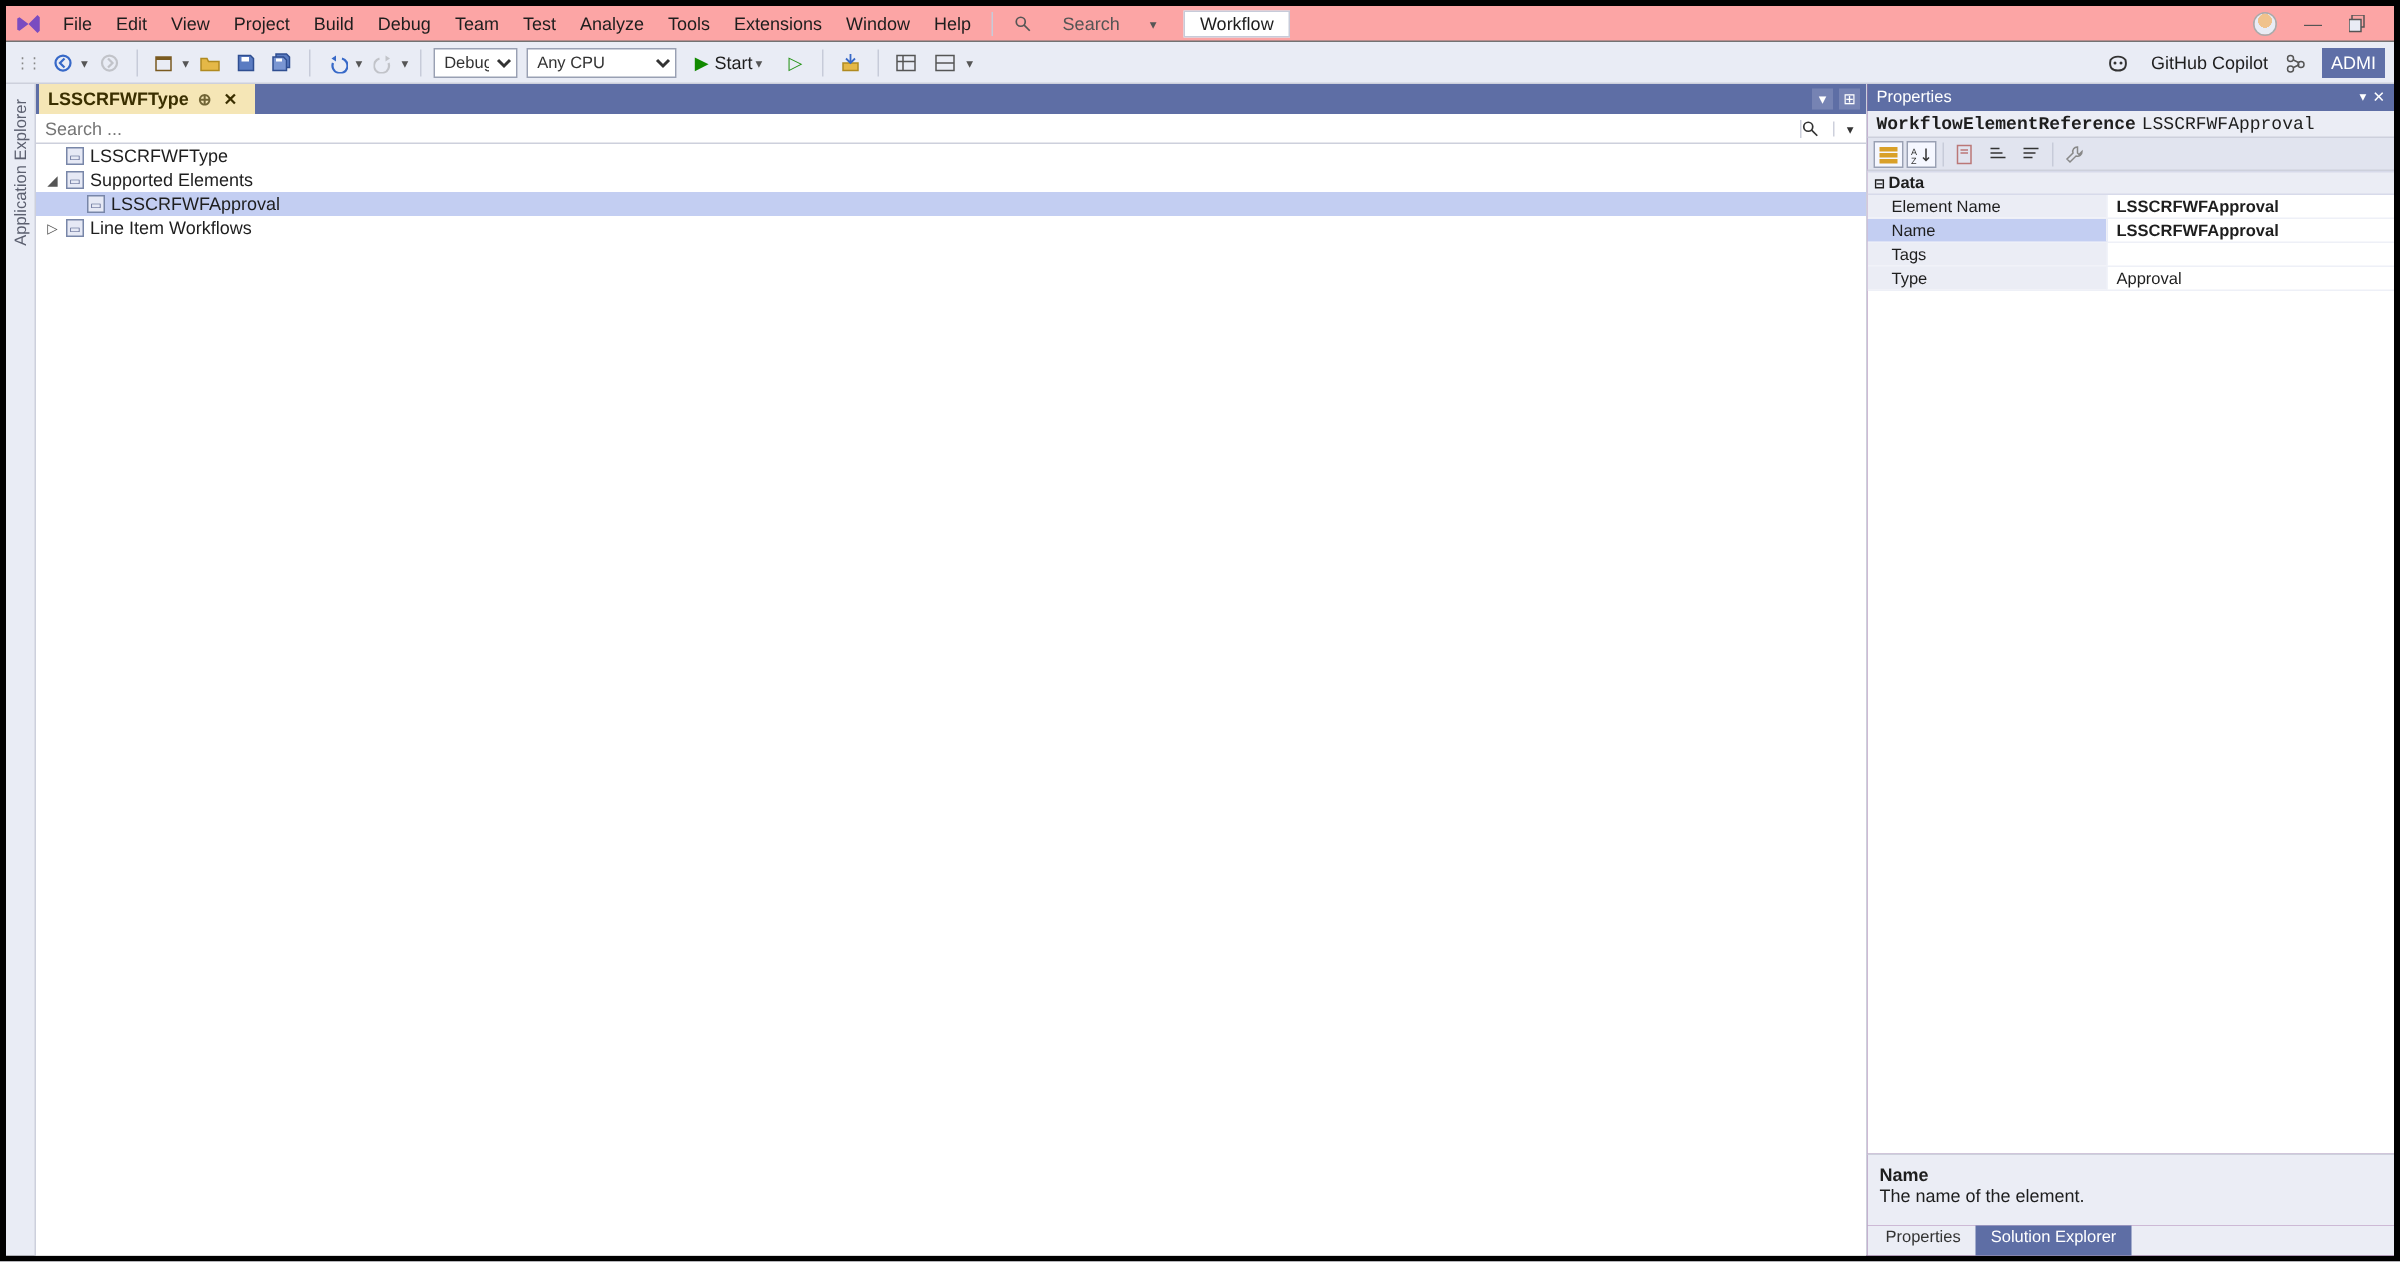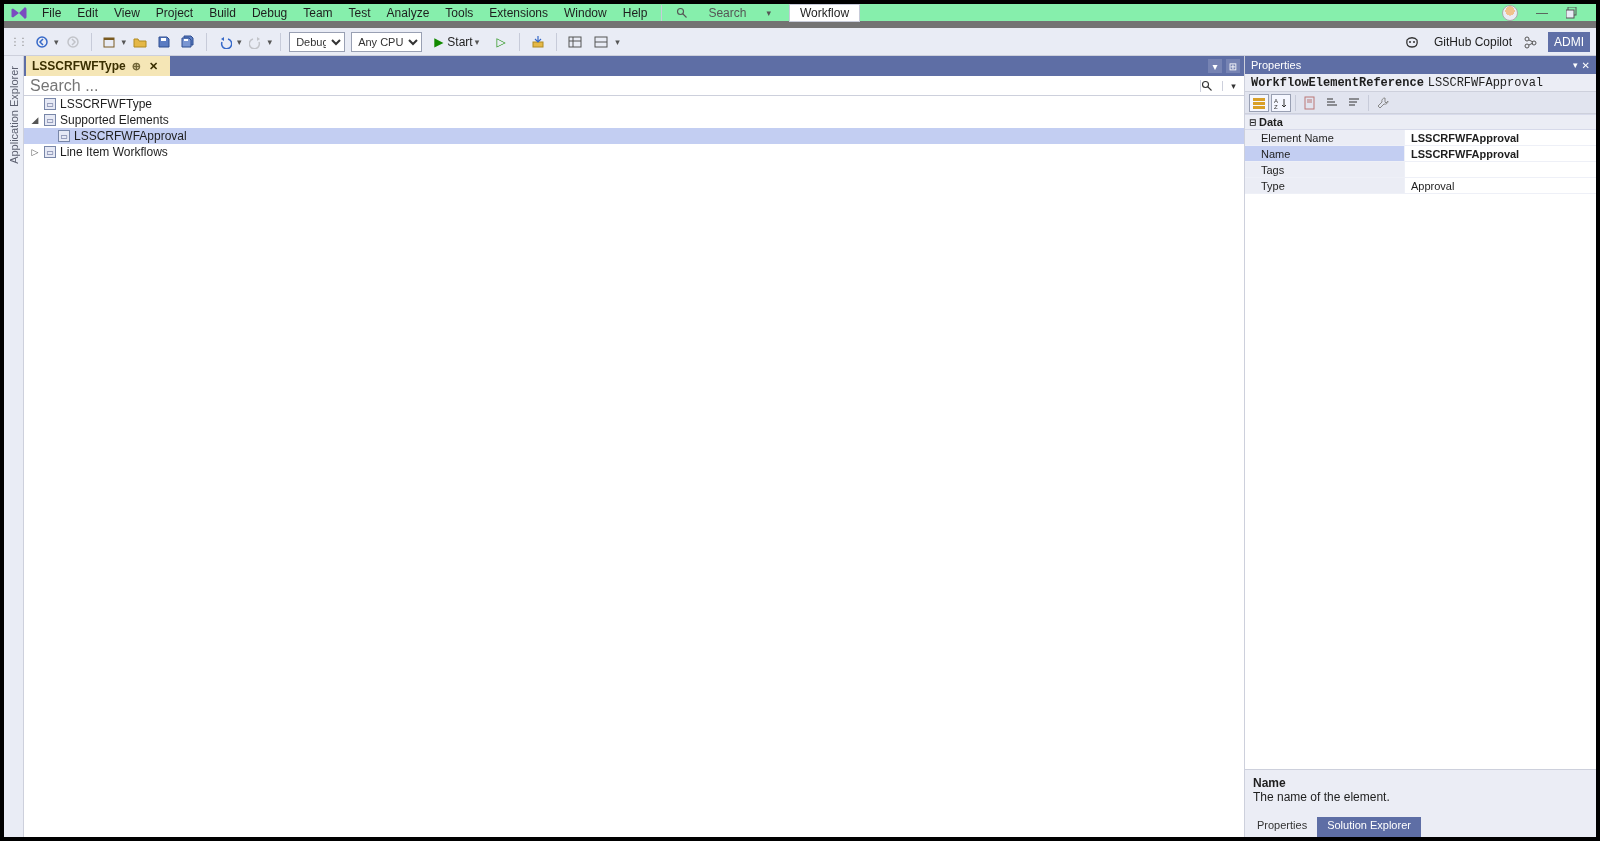--- a/index.html
+++ b/index.html
@@ -1,19 +1,19 @@
 <!DOCTYPE html>
 <html><head>
 <meta charset="utf-8">
 <style>
   * { box-sizing: border-box; }
   html, body { margin:0; padding:0; height:100%; font-family: "Segoe UI", Tahoma, sans-serif; font-size:12px; color:#1e1e1e; background:#e9ecf5; overflow:hidden; }
   .frame { border:4px solid #000; width:100%; height:100%; display:flex; flex-direction:column; background:#e9ecf5;}
   
-  .menubar { display:flex; align-items:center; height:24px; padding:0 4px; background:#86efac; border-bottom:7px solid #737373;}
+  .menubar { display:flex; align-items:center; height:24px; padding:0 4px; background:#fca5a5; border-bottom:1px solid #737373;}
   .vslogo { width:18px; height:18px; margin:0 6px 0 2px; }
   .menubar .menuitem { padding:2px 8px; cursor:default; white-space:nowrap; }
   .menubar .sep { width:1px; height:16px; background:#c7cbd9; margin:0 6px;}
   .searchmenu { display:flex; align-items:center; gap:20px; padding:2px 8px; color:#555;}
   .searchmenu .mag { width:12px;height:12px; }
   .wftab { background:#fff; border:1px solid #c7cbd9; padding:1px 10px; margin-left:10px;}
   .menubar .spacer { flex:1; }
   .winbtns { display:flex; align-items:center; gap:14px; padding-right:6px;}
   .winbtns .iconbtn { width:20px; text-align:center; color:#555; }
   .avatar { width:16px;height:16px;border-radius:50%; background:radial-gradient(circle at 50% 35%, #f0c28c 0 40%, #e9ecf5 41% 100%); border:1px solid #aaa;}
@@ -35,21 +35,21 @@
   .sidetab { width:20px; background:#e9ecf5; border-right:1px solid #cdd0dc; display:flex; flex-direction:column; align-items:center; padding-top:6px;}
   .sidetab .vertical { writing-mode:vertical-rl; transform:rotate(180deg); color:#5c6070; padding:4px 2px; font-size:11px;}
   .editor { flex:1; display:flex; flex-direction:column; background:#ffffff; min-width:0;}
   .doctabs { height:20px; background:#5e6ea5; display:flex; align-items:center; padding-left:2px;}
   .doctab { background:#f5e6b6; height:20px; display:flex; align-items:center; padding:0 10px 0 6px; gap:6px; font-weight:600; color:#3a2f00;}
   .doctab .pin { font-size:11px; opacity:.7;}
   .doctab .x { font-size:11px; padding:0 2px;}
   .doctabs .right { margin-left:auto; display:flex; align-items:center; gap:4px; padding-right:4px; color:#fff;}
   .doctabs .smallbtn { background:#7683b3; width:14px;height:14px; display:flex;align-items:center;justify-content:center; font-size:10px;}
   .searchrow { display:flex; align-items:center; height:20px; border-bottom:1px solid #cdd0dc; background:#fff;}
-  .searchrow input { flex:1; border:none; outline:none; padding:0 6px; font-size:16px; background:#fff; color:#888;}
+  .searchrow input { flex:1; border:none; outline:none; padding:0 6px; font-size:12px; background:#fff; color:#888;}
   .searchrow .sbtn { width:22px; text-align:center; border-left:1px solid #cdd0dc; color:#333;}
   .tree { flex:1; overflow:auto; background:#fff;}
   .treerow { display:flex; align-items:center; height:16px; padding-left:6px; gap:4px; white-space:nowrap;}
   .treerow.selected { background:#c3cef2;}
   .exp { width:10px; text-align:center; color:#555; font-size:9px;}
   .nodeicon { width:12px;height:12px; border:1px solid #7886a8; background:#e6e9f5; font-size:8px; display:flex;align-items:center;justify-content:center; color:#4a5784;}
   .indent0 {margin-left:0;}
   .indent1 {margin-left:14px;}
   
   .props { width:352px; display:flex; flex-direction:column; background:#701a75; border-left:1px solid #cdd0dc;}
@@ -182,21 +182,21 @@
             <path d="M4 4a5 5 0 1 0 6 3" fill="none" stroke="#888" stroke-width="1.5"></path>
             <path d="M8 2l3 2-3 2z" fill="#888"></path>
           </svg>
       </div>
         <span class="caret">▾</span>
     </div>
     <div class="vsep"></div>
     <select style="width:56px;">
       <option>Debug</option>
     </select>
-    <select style="width:71px;">
+    <select style="width:100px;">
       <option>Any CPU</option>
     </select>
     <div class="playbtn">
       <span class="playtri">▶</span>
       <span>Start</span>
       <span class="caret">▾</span>
     </div>
     <div class="btn">
         <span class="playtri-o">▷</span>
       </div>

